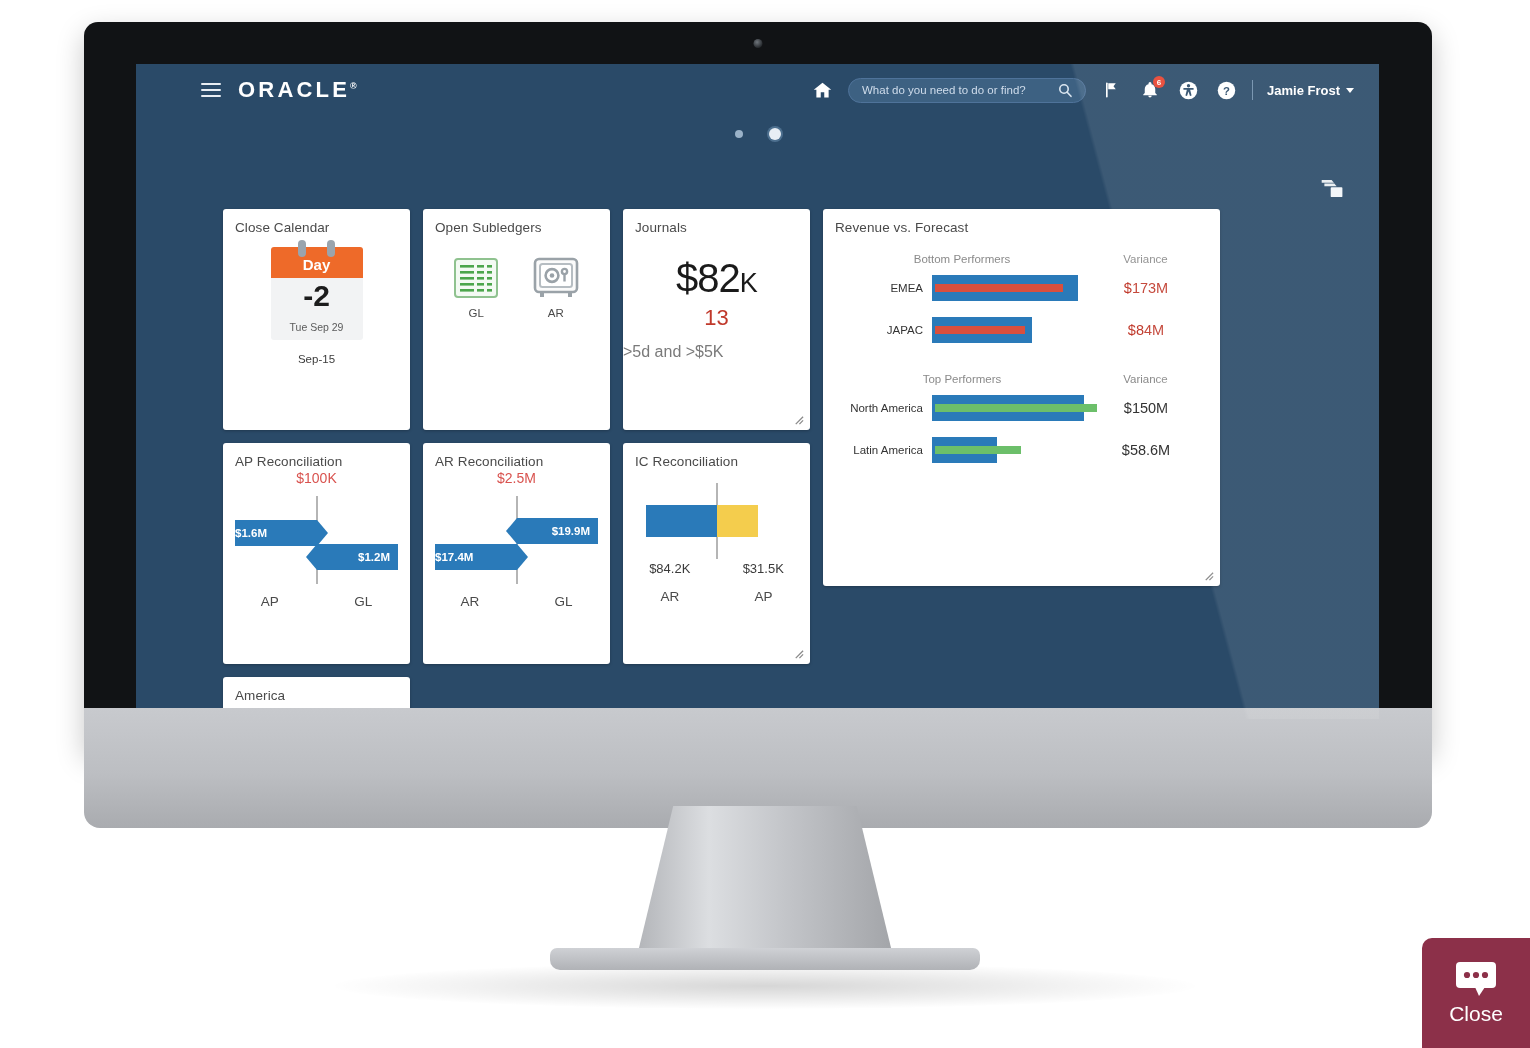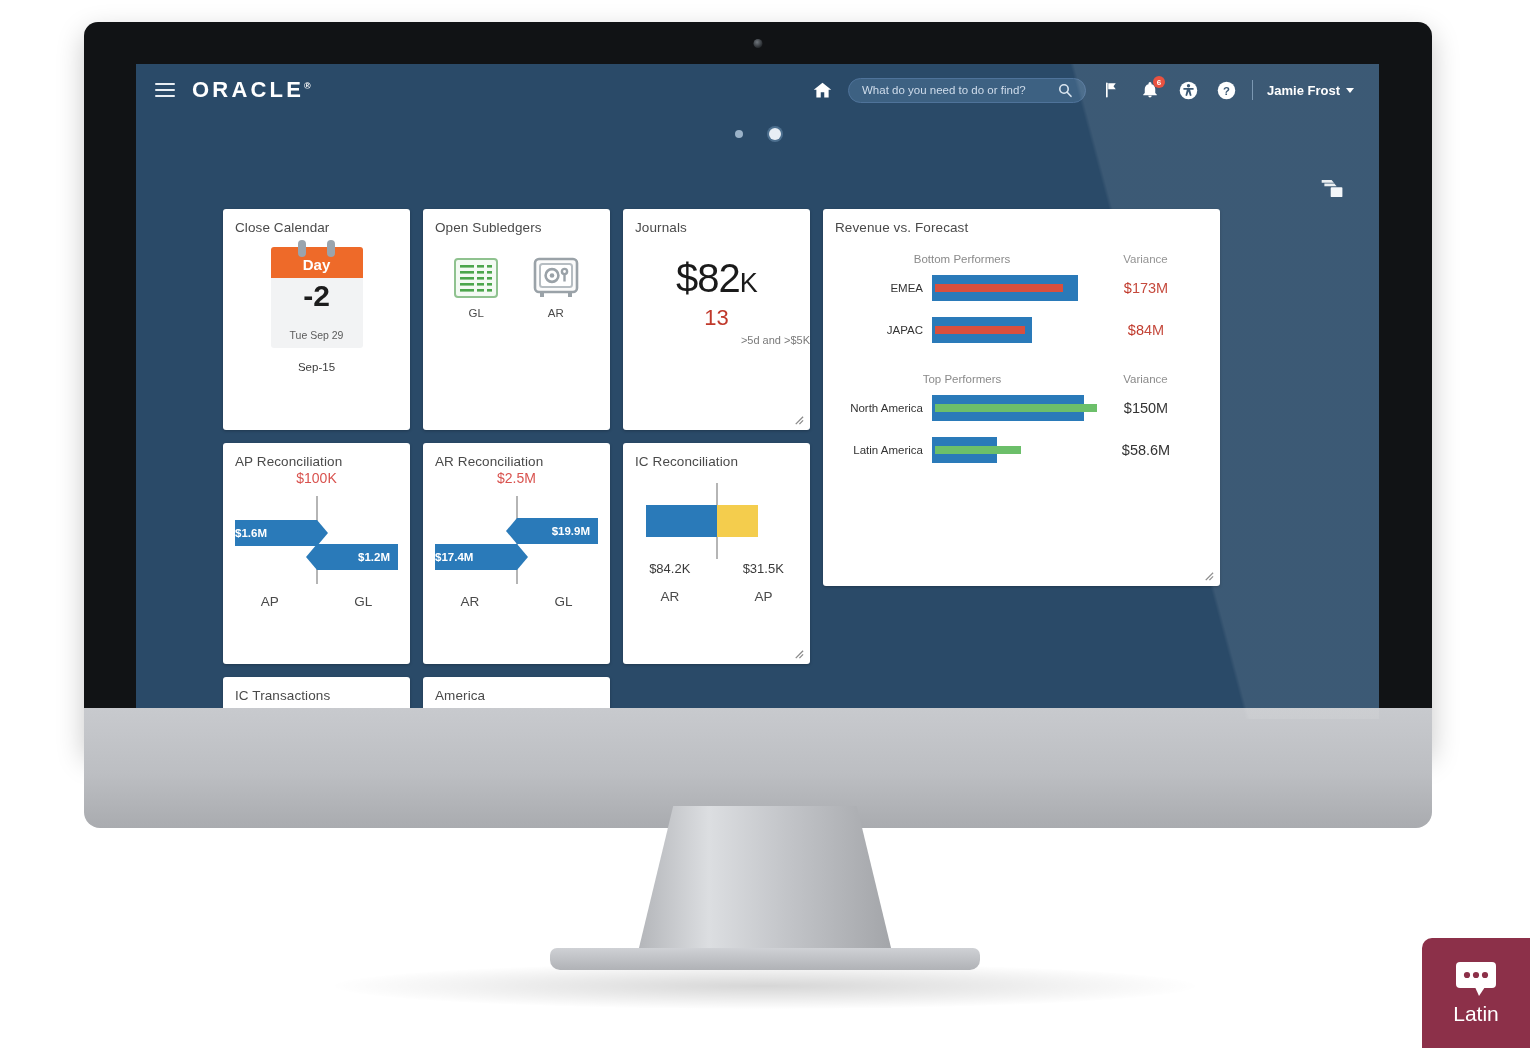--- a/index.html
+++ b/index.html
@@ -55,21 +55,21 @@
   }
   .base-shadow {
     position: absolute; left: 50%; top: 963px; transform: translateX(-50%);
     width: 860px; height: 46px; border-radius: 50%;
     background: radial-gradient(ellipse at center, rgba(0,0,0,0.16) 0%, rgba(0,0,0,0) 72%);
   }
 
   
   .app-header {
     position: relative; height: 52px; width: 100%;
-    display: flex; align-items: center; z-index: 20;
+    display: flex; align-items: center; z-index: 20; padding-left: 46px;
   }
   .hamburger { margin-left: 19px; width: 20px; cursor: pointer; }
   .hamburger span { display: block; height: 2.5px; background: #e9eef3; margin: 3.5px 0; border-radius: 1px; }
   .oracle-logo {
     margin-left: 17px; color: #fff; font-size: 22px; letter-spacing: 3.2px;
     font-weight: 700; position: relative;
   }
   .oracle-logo .tm { font-size: 9px; vertical-align: super; letter-spacing: 0; }
   .hdr-right { margin-left: auto; display: flex; align-items: center; gap: 14px; padding-right: 25px; }
   .ic { width: 24px; height: 24px; display: flex; align-items: center; justify-content: center; cursor: pointer; }
@@ -124,33 +124,33 @@
   .cal-wrap { display: flex; flex-direction: column; align-items: center; margin-top: 12px; }
   .cal { width: 92px; position: relative; }
   .cal-rings { position: absolute; top: -7px; left: 0; width: 100%; display: flex; justify-content: space-around; padding: 0 17px; }
   .cal-ring { width: 8px; height: 17px; border-radius: 4px; background: #9aa4ad; }
   .cal-head {
     background: #ee6a29; color: #fff; text-align: center;
     font-size: 15px; font-weight: 700; padding: 9px 0 5px; border-radius: 3px 3px 0 0;
   }
   .cal-body { background: #f2f3f4; border-radius: 0 0 3px 3px; padding: 2px 0 7px; text-align: center; }
   .cal-num { font-size: 30px; font-weight: 700; color: #1c1c1c; line-height: 1.05; }
-  .cal-date { font-size: 10.5px; color: #5b5b5b; margin-top: 17px; }
+  .cal-date { font-size: 10.5px; color: #5b5b5b; margin-top: 9px; }
   .cal-foot { font-size: 11.5px; color: #3c3c3c; margin-top: 13px; }
 
   
   .subledgers { display: flex; justify-content: space-around; margin-top: 22px; padding: 0 14px; }
   .sl-item { display: flex; flex-direction: column; align-items: center; gap: 8px; cursor: pointer; }
   .sl-label { font-size: 11.5px; color: #4a4a4a; }
 
   
   .j-amount { text-align: center; font-size: 40px; font-weight: 400; color: #1a1a1a; margin-top: 21px; letter-spacing: -1px; }
   .j-amount .k { font-size: 27px; }
   .j-count { text-align: center; font-size: 22px; color: #c0392b; margin-top: 4px; }
-  .j-sub { text-align: right; font-size: 11px; color: #7a7a7a; margin-top: 3px; }
+  .j-sub { text-align: left; font-size: 16px; color: #7a7a7a; margin-top: 12px; }
 
   
   .rec-amt { text-align: center; font-size: 14px; color: #d9534f; margin-top: 1px; }
   .rec-chart { position: relative; height: 96px; margin-top: 6px; }
   .axis {
     position: absolute; left: 50%; top: 4px; width: 2px; height: 88px;
     background: #b5b5b5; transform: translateX(-50%);
   }
   .bar-l, .bar-r {
     position: absolute; height: 26px; background: #2a7ab9;
@@ -429,26 +429,20 @@
                 <span>AP</span>
               </div>
               <svg class="resize-handle" viewBox="0 0 12 12">
                 <path d="M11 3L3 11M11 7l-4 4" stroke="#8a8a8a" stroke-width="1.4" fill="none"></path>
               </svg>
             </div>
           </div>
 
           <div class="tile-row">
             <div class="tile t-small partial">
-              <div class="t-title">IC Transactions</div>
-              <div class="ict-amt">
-                <span>$75</span><span class="k">K</span>
-              </div>
-            </div>
-            <div class="tile t-small partial">
               <div class="t-title">America</div>
               <div class="gear-ic">
                 <svg width="44" height="44" viewBox="0 0 44 44" fill="#2a7ab9">
                   <g>
                     <circle cx="22" cy="22" r="8"></circle>
                     <g>
                       <rect x="19" y="1" width="6" height="10" rx="3"></rect>
                       <rect x="19" y="33" width="6" height="10" rx="3"></rect>
                       <rect x="1" y="19" width="10" height="6" rx="3"></rect>
                       <rect x="33" y="19" width="10" height="6" rx="3"></rect>
@@ -531,16 +525,16 @@
   <div class="base"></div>
 
   <div class="chat">
     <svg width="46" height="38" viewBox="0 0 46 38">
       <rect x="3" y="2" width="40" height="26" rx="4" fill="#fff"></rect>
       <path d="M22 27l10 0 -6 9z" fill="#fff"></path>
       <circle cx="14" cy="15" r="3.1" fill="#8c3049"></circle>
       <circle cx="23" cy="15" r="3.1" fill="#8c3049"></circle>
       <circle cx="32" cy="15" r="3.1" fill="#8c3049"></circle>
     </svg>
-    <div class="chat-label">Latin</div>
+    <div class="chat-label">Close</div>
   </div>
 
 </div>
 
 </body></html>

